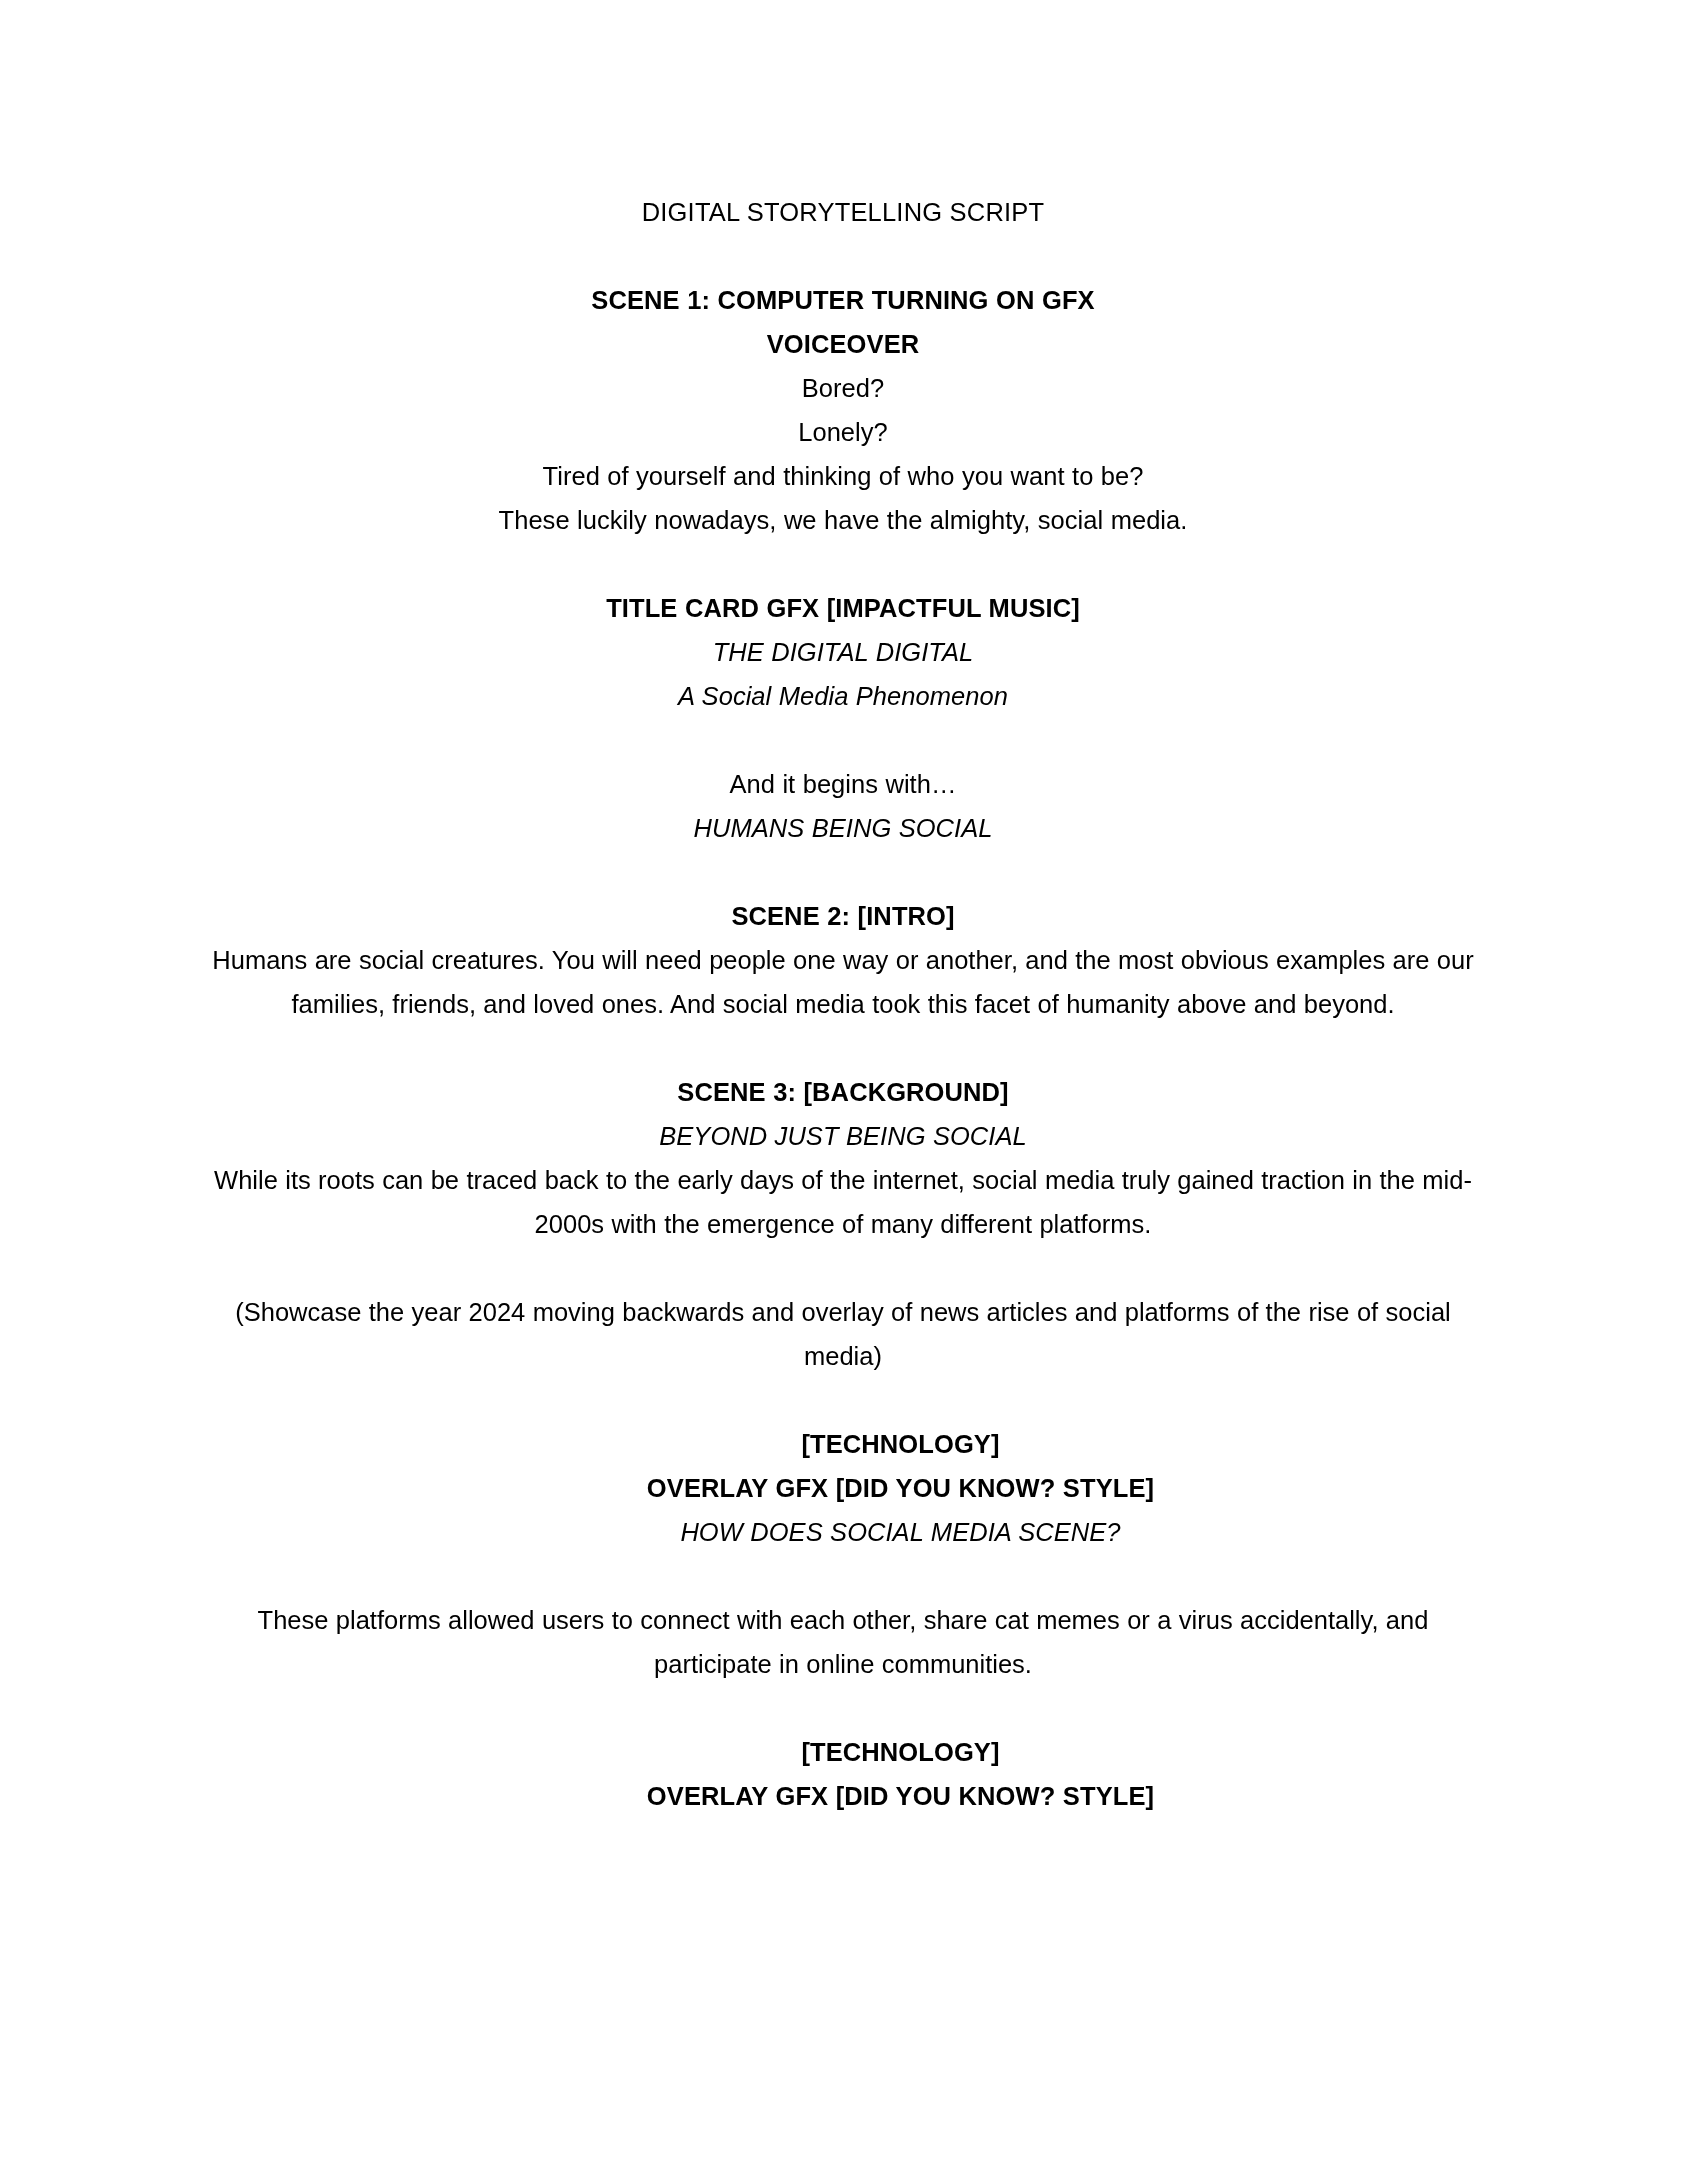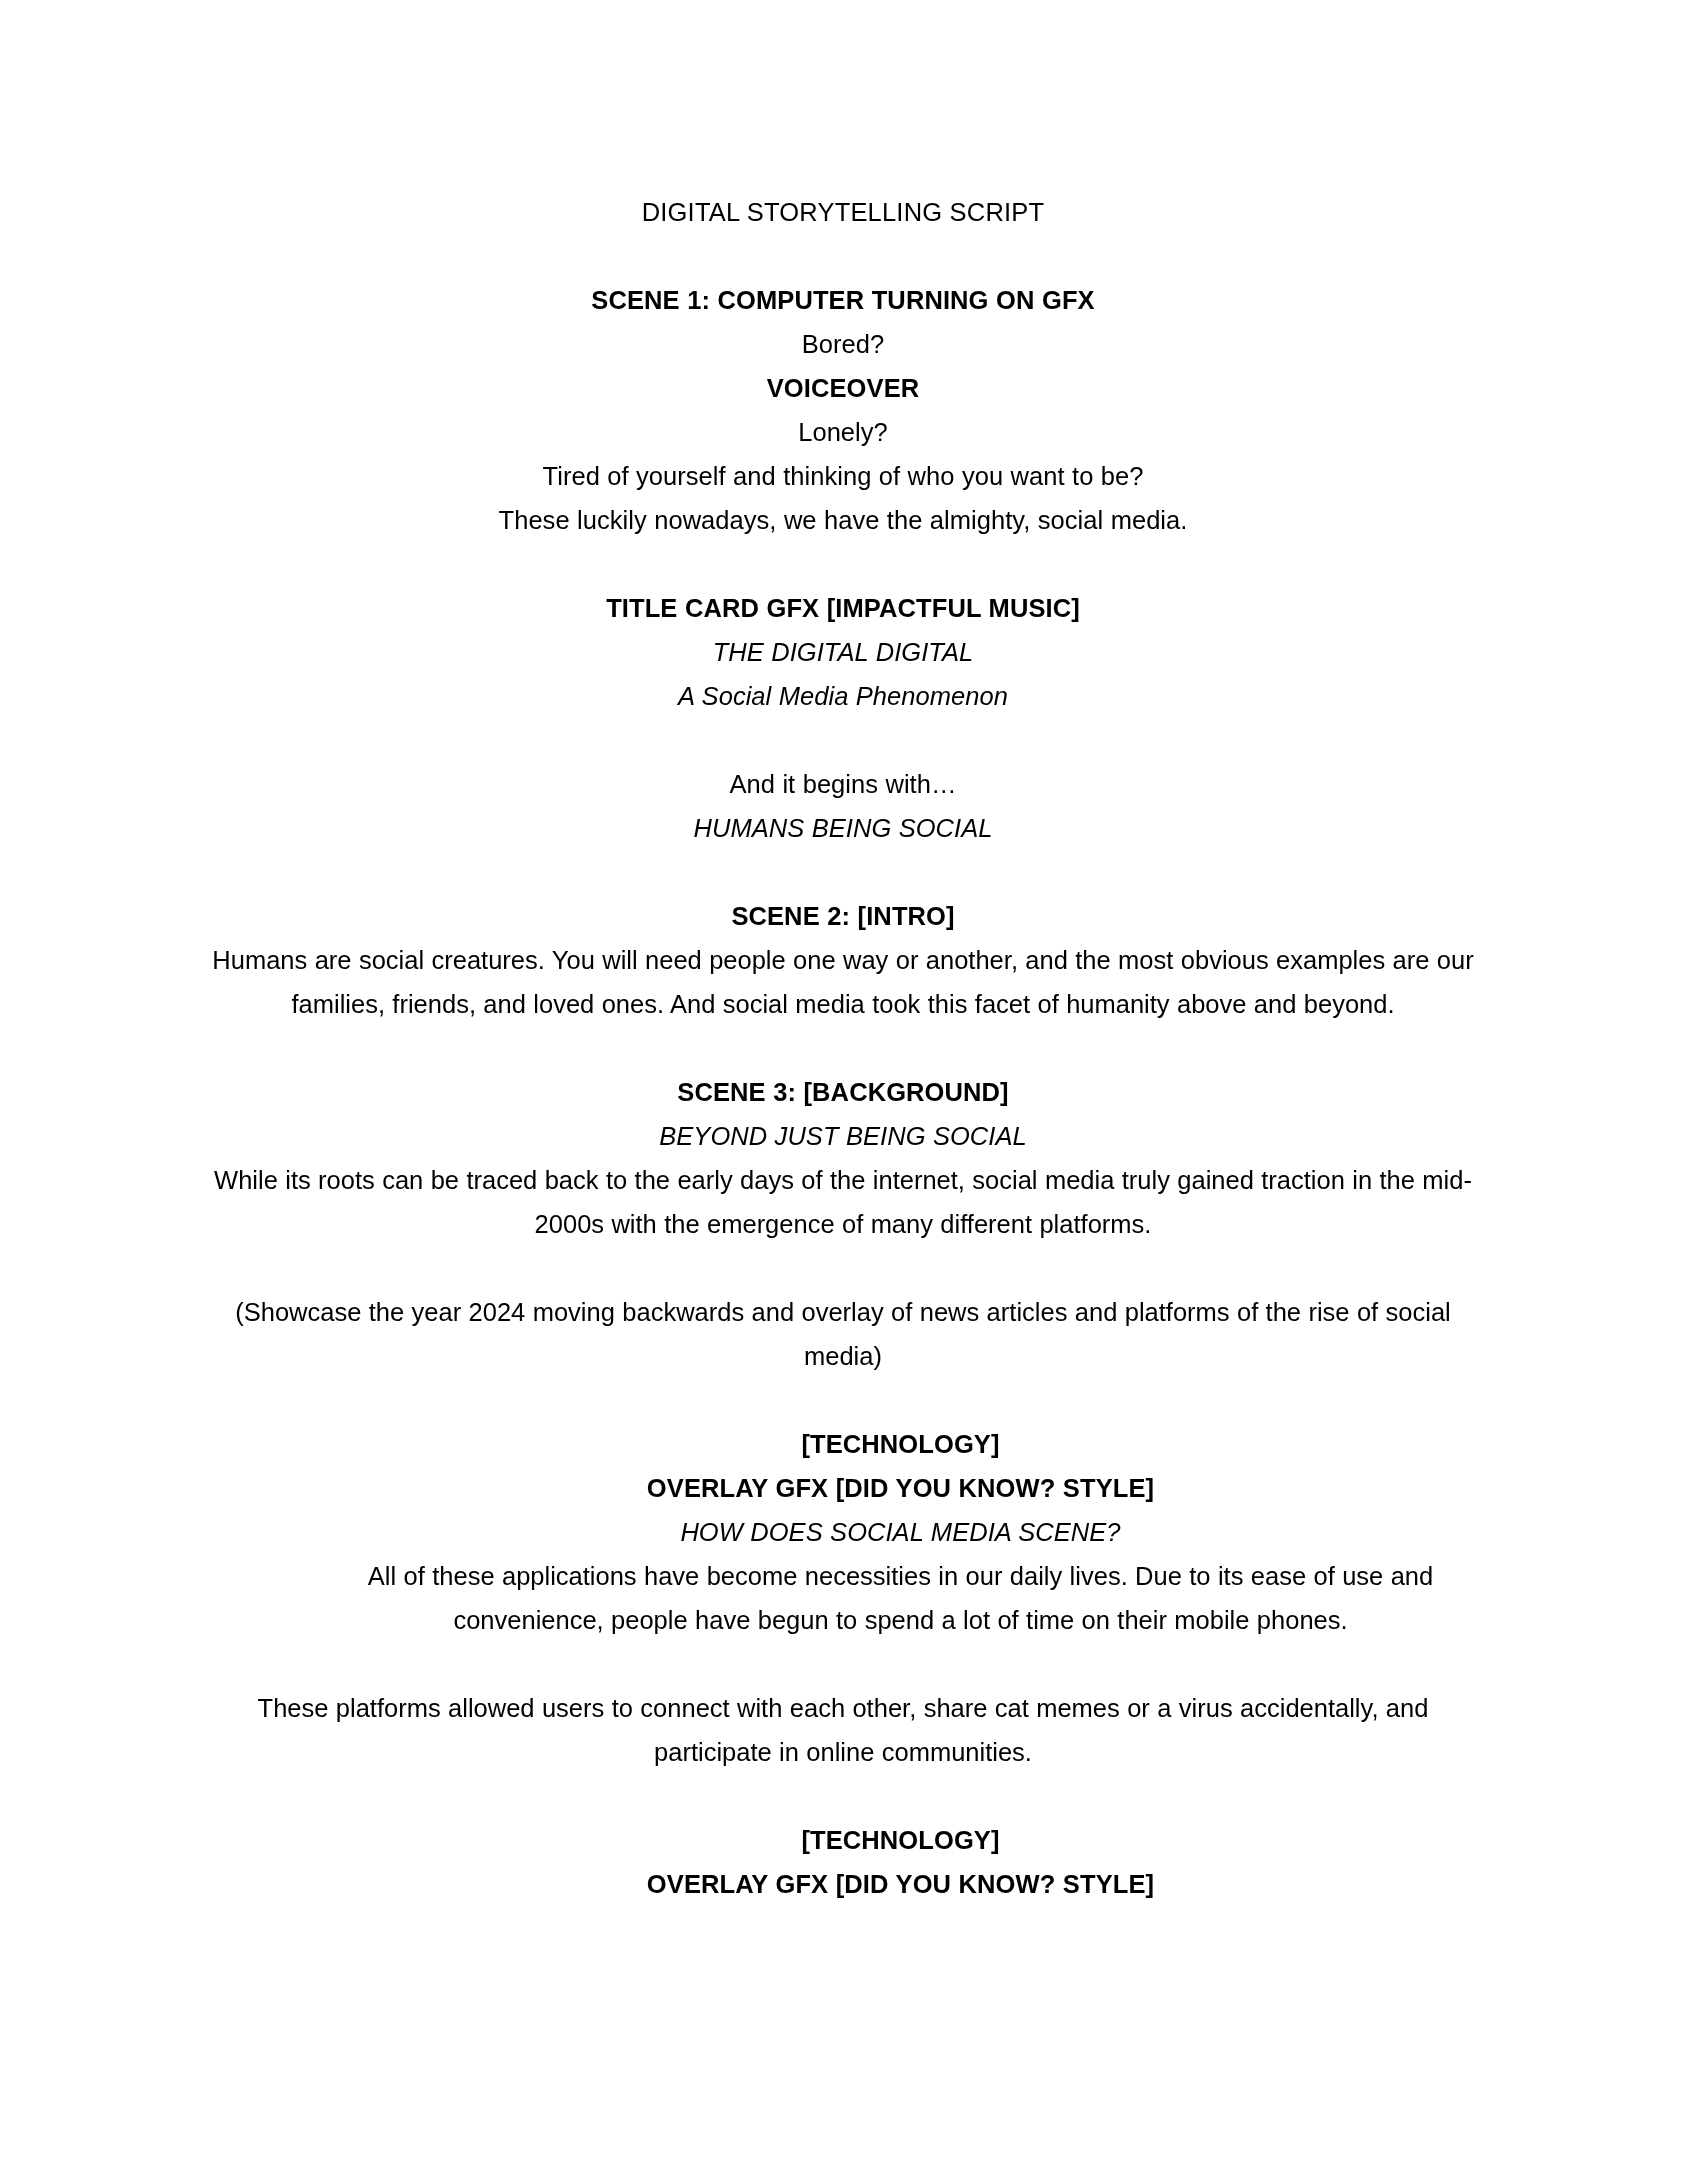--- a/index.html
+++ b/index.html
@@ -87,22 +87,22 @@
 <body>
 
 <div class="page">
   <div class="page-body">
 
     <p class="doc-title">DIGITAL STORYTELLING SCRIPT</p>
 
     <div class="spacer"></div>
 
     <p class="line bold">SCENE 1: COMPUTER TURNING ON GFX</p>
+    <p class="line bold">VOICEOVER</p>
     <p class="line">Bored?</p>
-    <p class="line bold">VOICEOVER</p>
     <p class="line">Lonely?</p>
     <p class="line">Tired of yourself and thinking of who you want to be?</p>
     <p class="line">These luckily nowadays, we have the almighty, social media.</p>
 
     <div class="spacer"></div>
 
     <p class="line bold">TITLE CARD GFX [IMPACTFUL MUSIC]</p>
     <p class="line italic">THE DIGITAL DIGITAL</p>
     <p class="line italic">A Social Media Phenomenon</p>
 
@@ -125,21 +125,20 @@
     <div class="spacer"></div>
 
     <p class="para">(Showcase the year 2024 moving backwards and overlay of news articles and platforms of the rise of social media)</p>
 
     <div class="spacer"></div>
 
     <div class="indent">
       <p class="line bold">[TECHNOLOGY]</p>
       <p class="line bold">OVERLAY GFX [DID YOU KNOW? STYLE]</p>
       <p class="line italic">HOW DOES SOCIAL MEDIA SCENE?</p>
-      <p class="para">All of these applications have become necessities in our daily lives. Due to its ease of use and convenience, people have begun to spend a lot of time on their mobile phones.</p>
     </div>
 
     <div class="spacer"></div>
 
     <p class="para">These platforms allowed users to connect with each other, share cat memes or a virus accidentally, and participate in online communities.</p>
 
     <div class="spacer"></div>
 
     <div class="indent">
       <p class="line bold">[TECHNOLOGY]</p>

